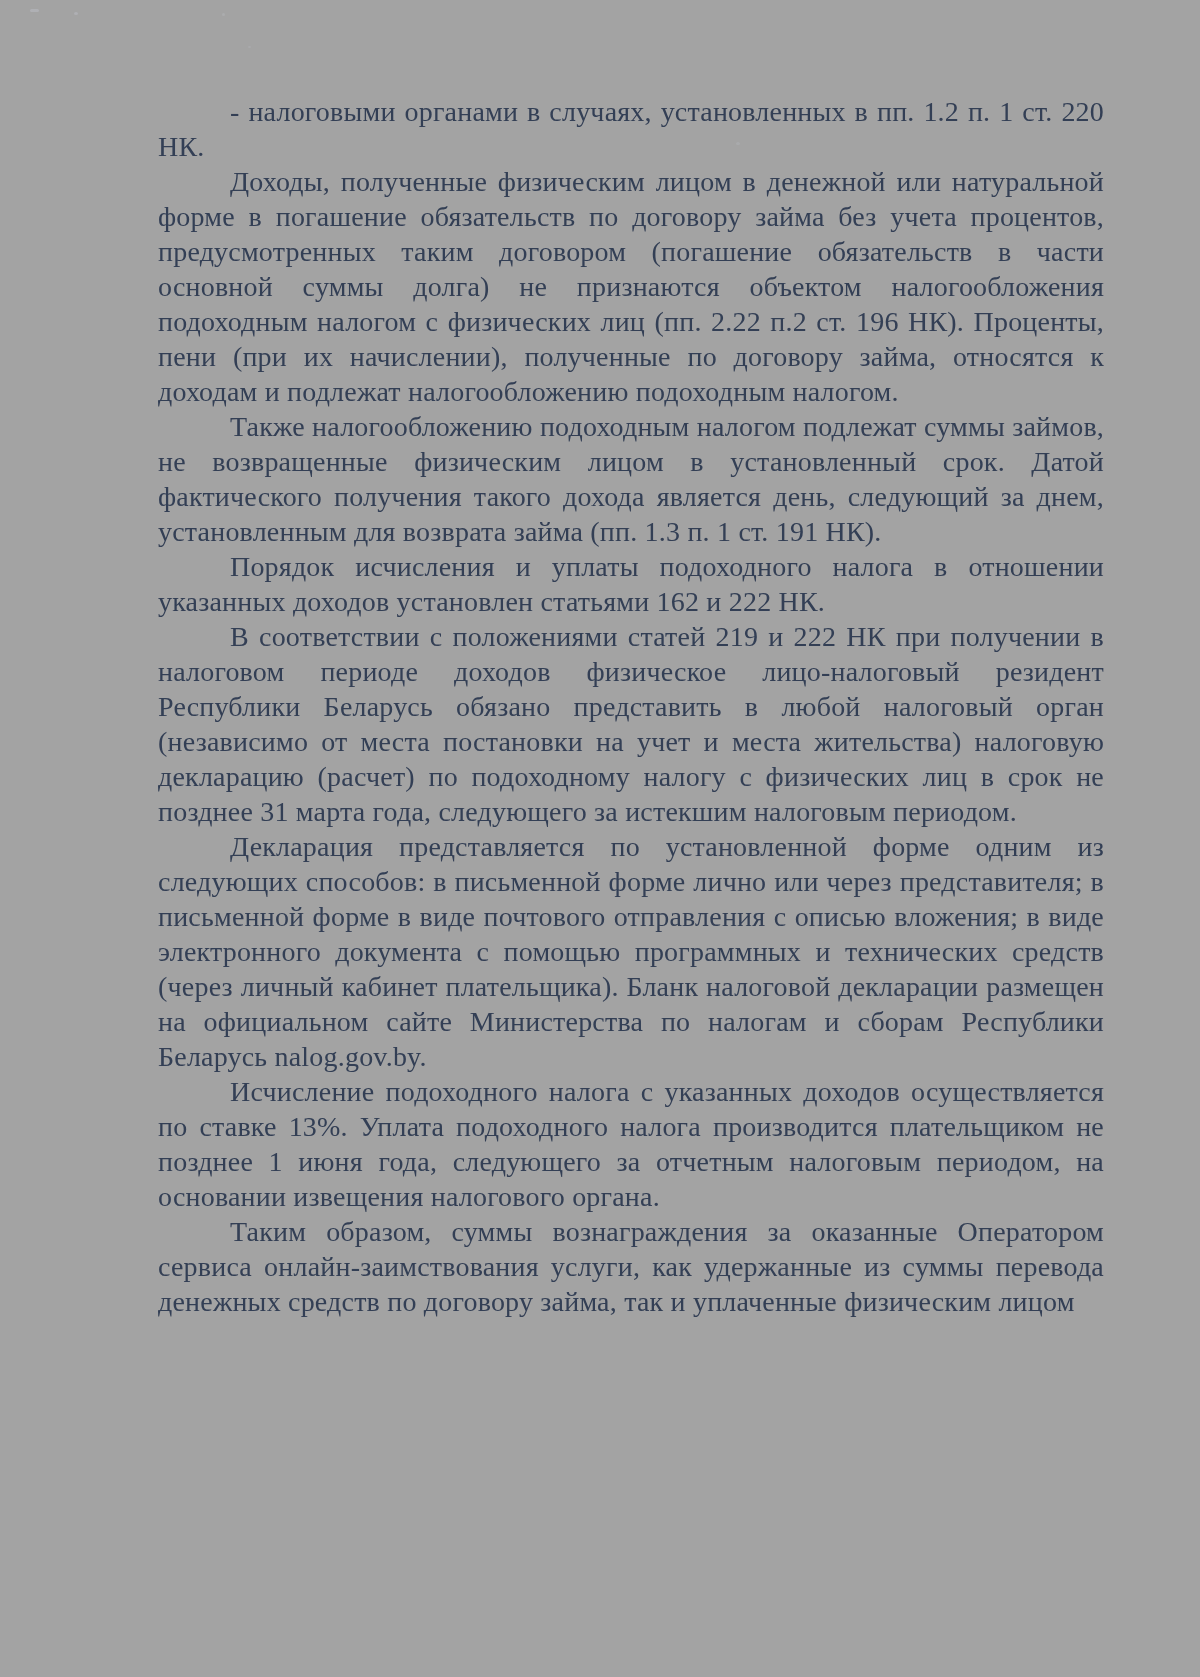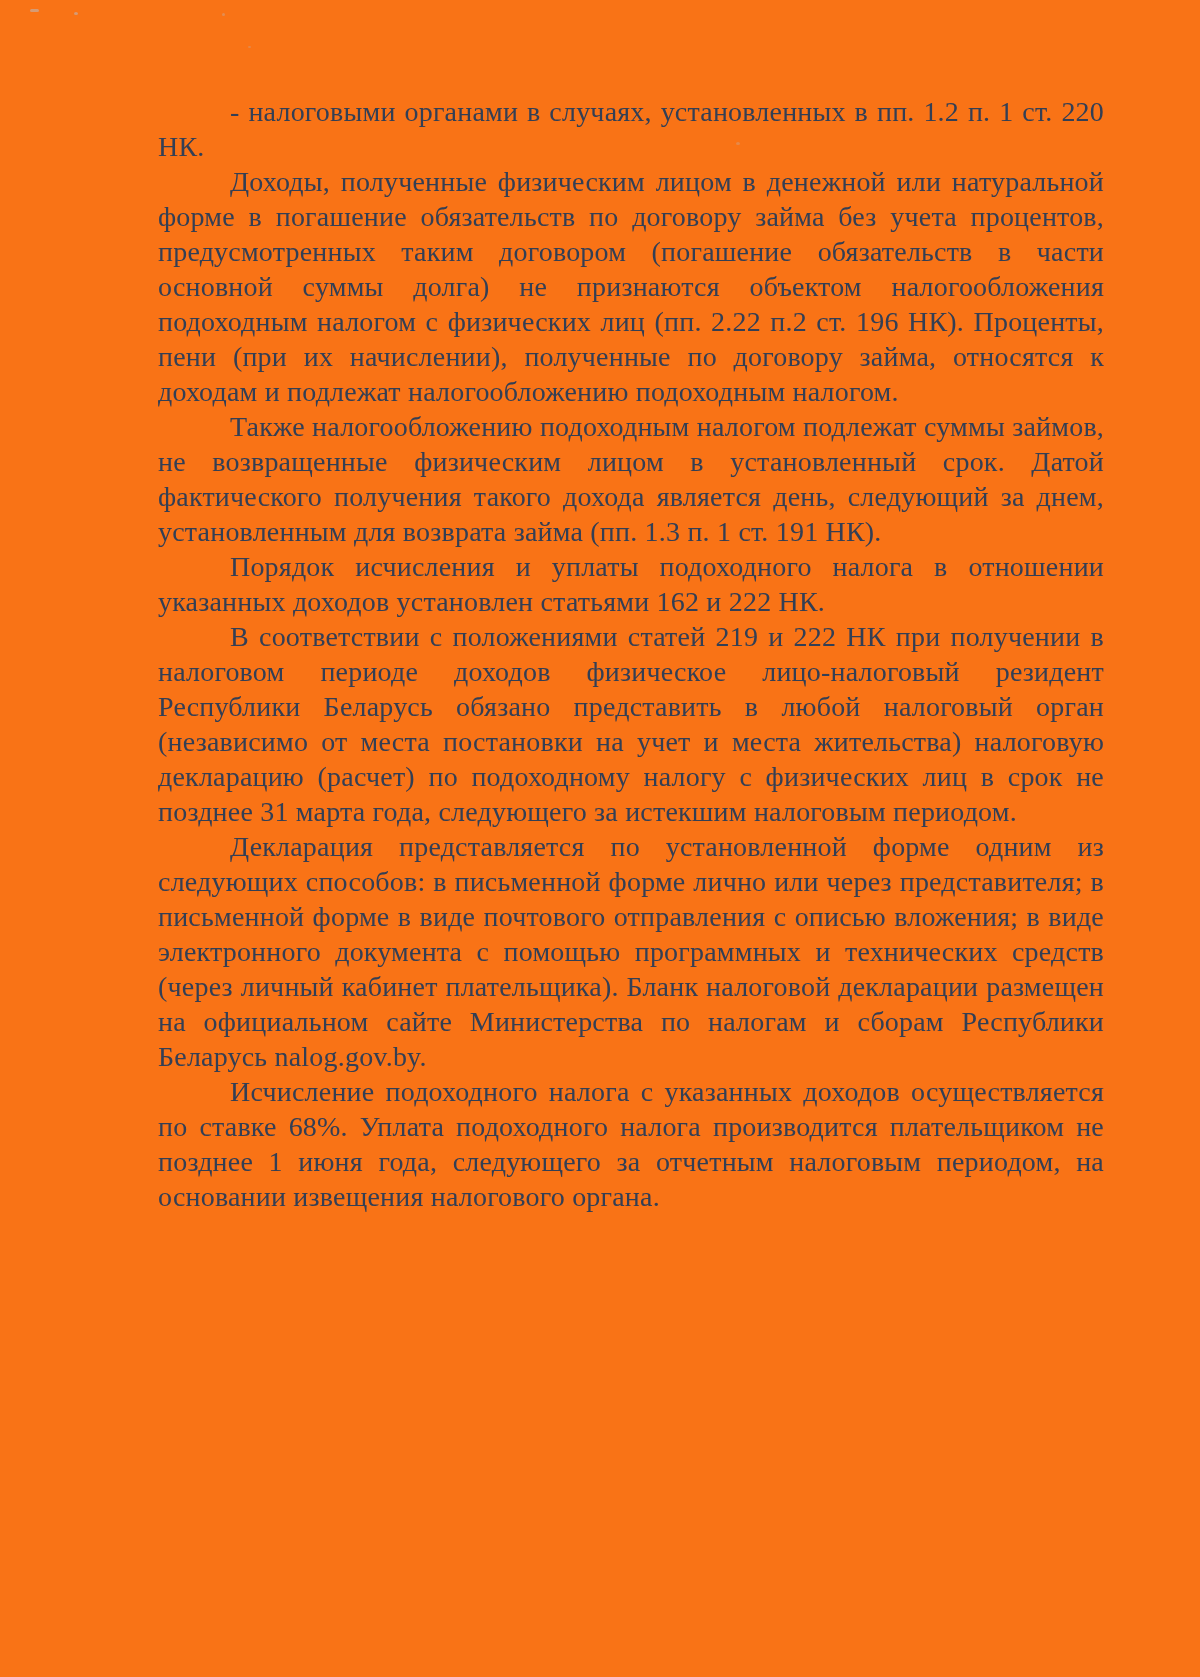--- a/index.html
+++ b/index.html
@@ -13,21 +13,21 @@
     height: 1677px;
     font-family: "Liberation Serif", serif;
     overflow: hidden;
   }
   .page {
     position: absolute;
     left: 0;
     top: 0;
     width: 1200px;
     height: 1677px;
-    background: #f97316;
+    background: #a3a3a3;
   }
   .textblock {
     position: absolute;
     left: 158px;
     top: 94px;
     width: 946px;
     color: #333f55;
     font-size: 28px;
     line-height: 35px;
     text-align: justify;
@@ -63,16 +63,17 @@
   <div class="speck s4"></div>
   <div class="speck s5"></div>
 
   <div class="textblock">
     <p>- налоговыми органами в случаях, установленных в пп. 1.2 п. 1 ст. 220 НК.</p>
     <p>Доходы, полученные физическим лицом в денежной или натуральной форме в погашение обязательств по договору займа без учета процентов, предусмотренных таким договором (погашение обязательств в части основной суммы долга) не признаются объектом налогообложения подоходным налогом с физических лиц (пп. 2.22 п.2 ст. 196 НК). Проценты, пени (при их начислении), полученные по договору займа, относятся к доходам и подлежат налогообложению подоходным налогом.</p>
     <p>Также налогообложению подоходным налогом подлежат суммы займов, не возвращенные физическим лицом в установленный срок. Датой фактического получения такого дохода является день, следующий за днем, установленным для возврата займа (пп. 1.3 п. 1 ст. 191 НК).</p>
     <p>Порядок исчисления и уплаты подоходного налога в отношении указанных доходов установлен статьями 162 и 222 НК.</p>
     <p>В соответствии с положениями статей 219 и 222 НК при получении в налоговом периоде доходов физическое лицо-налоговый резидент Республики Беларусь обязано представить в любой налоговый орган (независимо от места постановки на учет и места жительства) налоговую декларацию (расчет) по подоходному налогу с физических лиц в срок не позднее 31 марта года, следующего за истекшим налоговым периодом.</p>
     <p>Декларация представляется по установленной форме одним из следующих способов: в письменной форме лично или через представителя; в письменной форме в виде почтового отправления с описью вложения; в виде электронного документа с помощью программных и технических средств (через личный кабинет плательщика). Бланк налоговой декларации размещен на официальном сайте Министерства по налогам и сборам Республики Беларусь nalog.gov.by.</p>
-    <p>Исчисление подоходного налога с указанных доходов осуществляется по ставке 68%. Уплата подоходного налога производится плательщиком не позднее 1 июня года, следующего за отчетным налоговым периодом, на основании извещения налогового органа.</p>
+    <p>Исчисление подоходного налога с указанных доходов осуществляется по ставке 13%. Уплата подоходного налога производится плательщиком не позднее 1 июня года, следующего за отчетным налоговым периодом, на основании извещения налогового органа.</p>
+    <p>Таким образом, суммы вознаграждения за оказанные Оператором сервиса онлайн-заимствования услуги, как удержанные из суммы перевода денежных средств по договору займа, так и уплаченные физическим лицом</p>
   </div>
 
 </div>
 
 </body></html>

